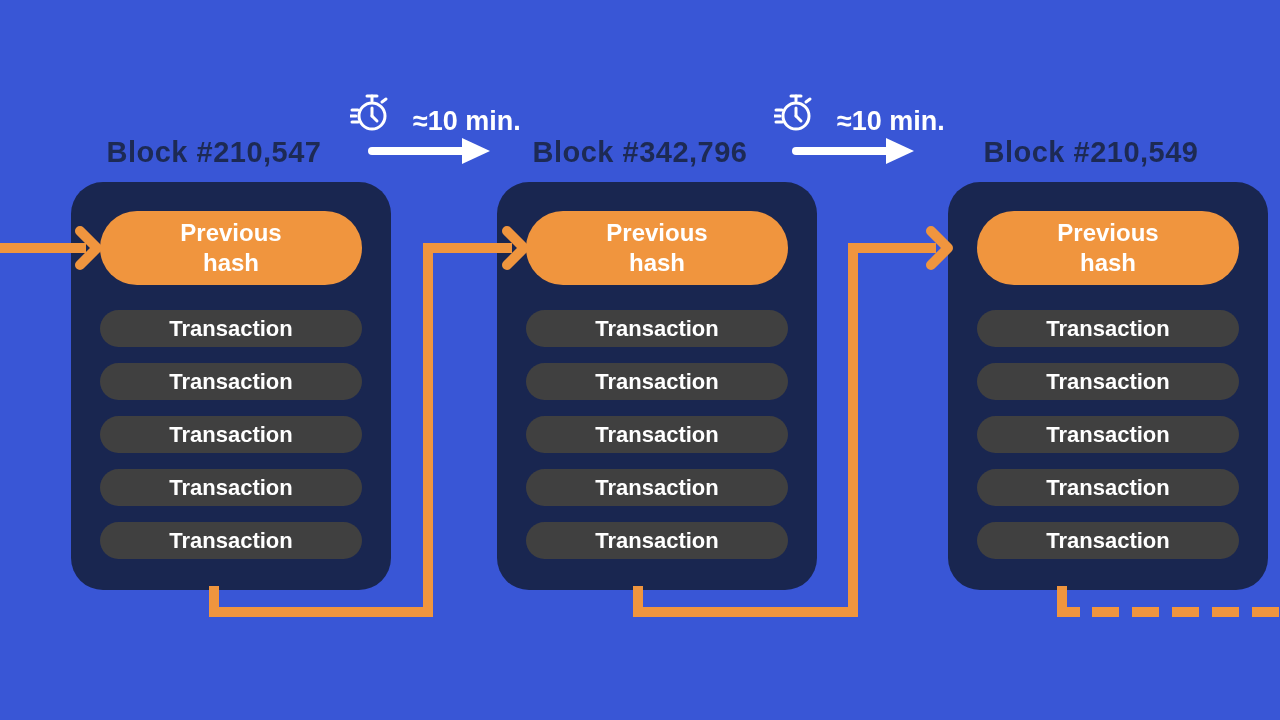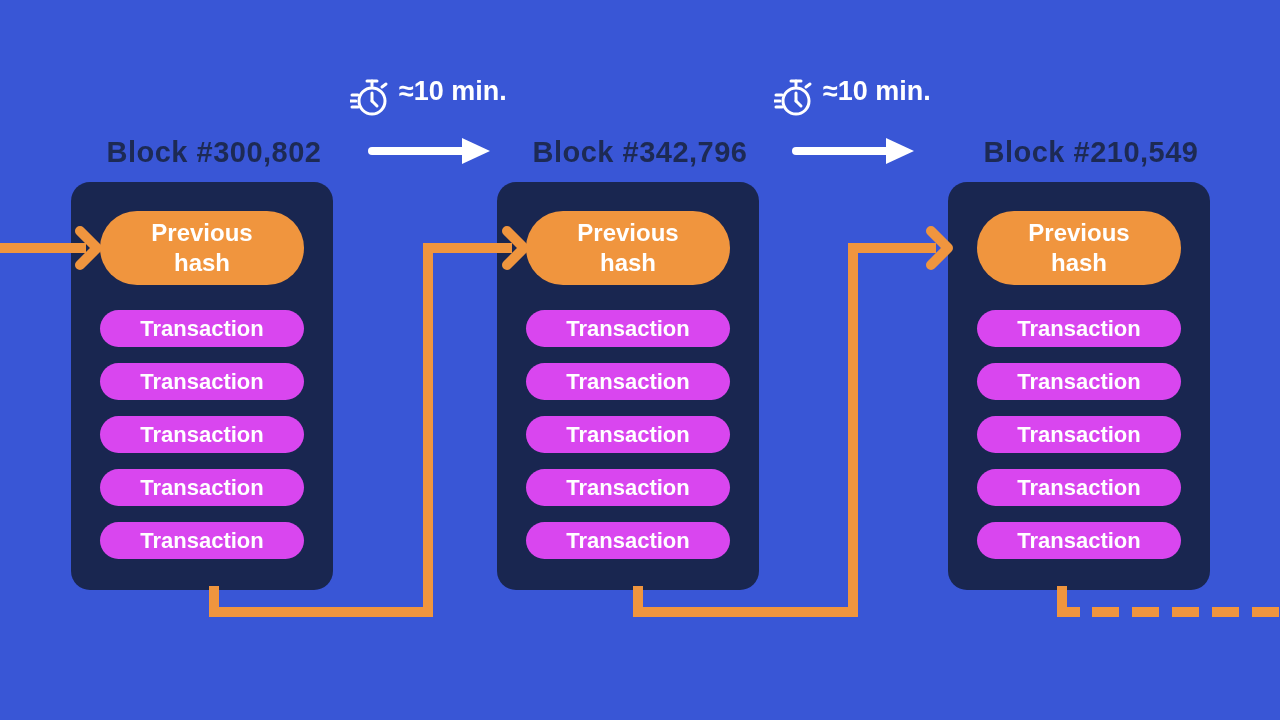--- a/index.html
+++ b/index.html
@@ -7,58 +7,58 @@
     width:1280px;height:720px;position:relative;overflow:hidden;
     background:#3956D6;
     font-family:"Liberation Sans",sans-serif;
   }
   .block-title{
     position:absolute;top:134px;width:286px;height:36px;line-height:36px;
     text-align:center;font-size:29px;font-weight:bold;color:#1D2A54;
     letter-spacing:0.5px;
   }
   .block{
-    position:absolute;top:182px;width:262px;height:408px;
-    background:#192650;border-radius:19px;box-sizing:border-box;
+    position:absolute;top:182px;width:320px;height:408px;
+    background:#192650;border-radius:32px;box-sizing:border-box;
     padding:29px 29px 0 29px;
   }
   .pos1{left:71px;} .pos2{left:497px;} .pos3{left:948px;}
   .hash-pill{
     height:74px;border-radius:37px;background:#F0953E;
     display:flex;align-items:center;justify-content:center;
     margin-bottom:25px;
   }
   .hash-label{
     color:#ffffff;font-size:24px;font-weight:bold;text-align:center;
     line-height:1.25;max-width:130px;
   }
   .tx-pill{
-    height:37px;border-radius:19px;background:#d946ef;
+    height:37px;border-radius:19px;background:#404040;
     display:flex;align-items:center;justify-content:center;
     margin-bottom:16px;
   }
   .tx-pill:last-child{margin-bottom:0;}
   .tx-label{color:#ffffff;font-size:22px;font-weight:bold;}
   .timer{
-    position:absolute;top:76px;height:44px;
-    display:flex;align-items:flex-start;gap:9px;
+    position:absolute;top:93px;height:44px;
+    display:flex;align-items:flex-end;gap:23px;
   }
   .timer1{left:350px;} .timer2{left:774px;}
   .timer-label{color:#ffffff;font-size:27px;font-weight:bold;white-space:nowrap;}
   .white-arrow{position:absolute;top:136px;}
   .warrow1{left:368px;} .warrow2{left:792px;}
   .overlay{
     position:absolute;left:0;top:0;width:1280px;height:720px;
     pointer-events:none;z-index:5;
   }
 </style>
 </head>
 <body>
 
-<div class="block-title pos1">Block #300,802</div>
+<div class="block-title pos1">Block #210,547</div>
 <div class="block-title pos2">Block #342,796</div>
 <div class="block-title pos3">Block #210,549</div>
 
 <div class="timer timer1">
   <span>
     <svg width="40" height="42" viewBox="0 0 40 42">
       <g stroke="#ffffff" stroke-width="3" fill="none" stroke-linecap="round">
         <circle cx="22" cy="25" r="13"></circle>
         <line x1="17" y1="5" x2="27" y2="5"></line>
         <line x1="22" y1="5" x2="22" y2="10"></line>

